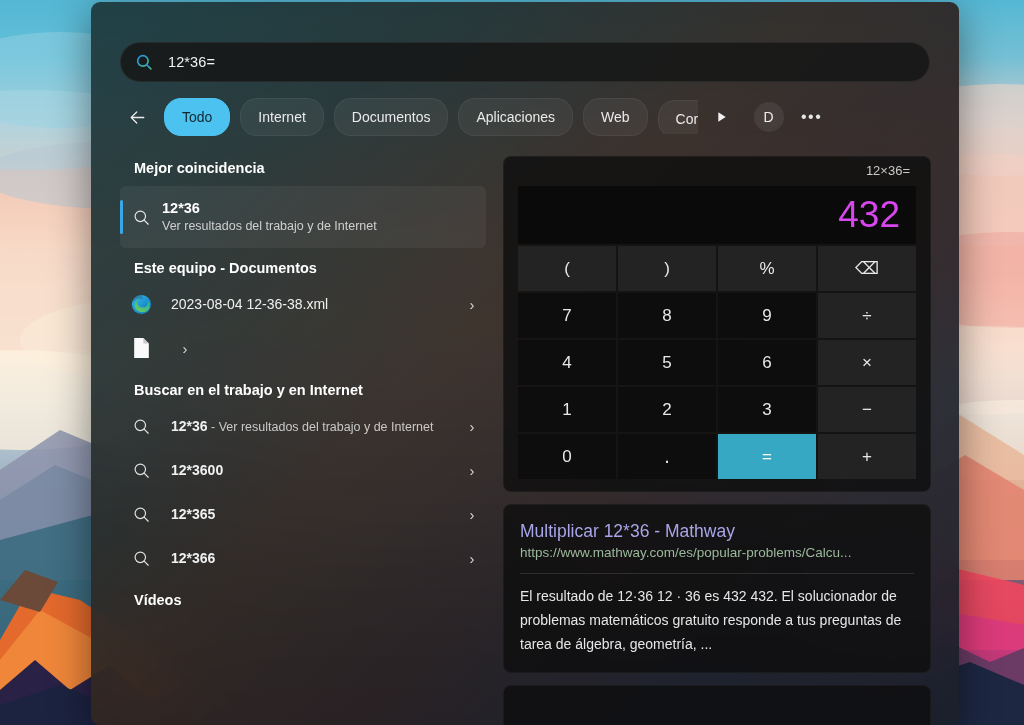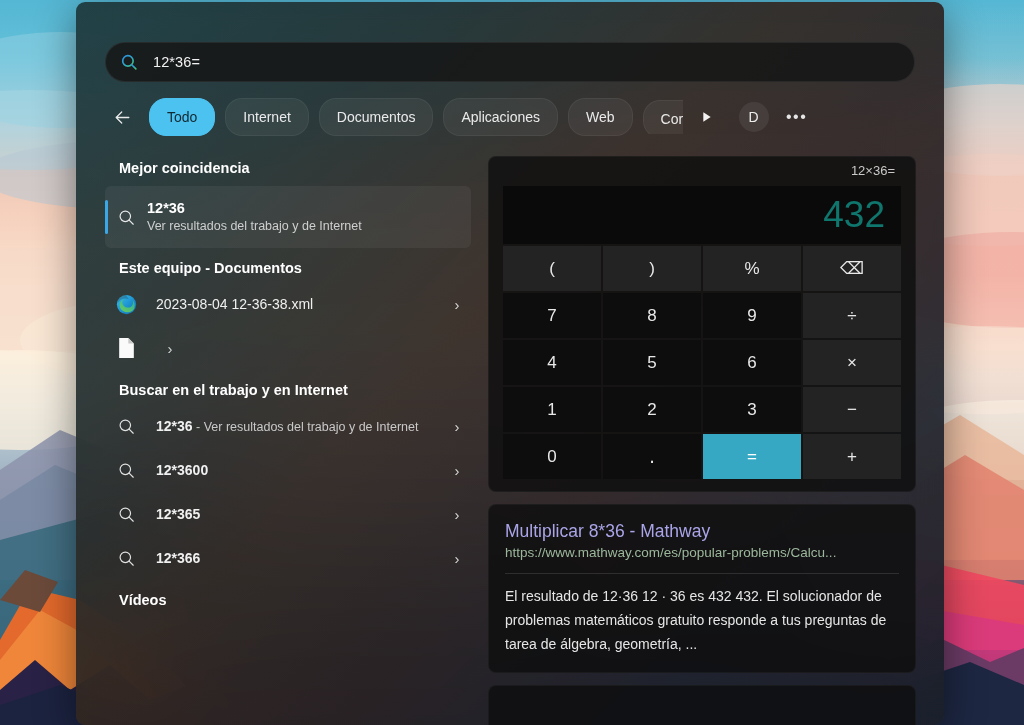--- a/index.html
+++ b/index.html
@@ -46,21 +46,21 @@
       rgba(240,170,140,0.45) 63%,
       rgba(232,90,95,0.50) 76%,
       rgba(140,50,95,0.55) 86%,
       rgba(30,40,70,0.70) 95%);
   }
   .mtn { position: absolute; }
 
   
   #search-panel {
     position: absolute;
-    left: 76px; top: 2px;
+    left: 91px; top: 2px;
     width: 868px; height: 723px;
     border-radius: 9px;
     overflow: hidden;
     box-shadow: 0 10px 40px rgba(0,0,0,0.45);
     backdrop-filter: blur(40px);
     background:
       linear-gradient(135deg,
         rgba(28,56,60,0.93) 0%,
         rgba(33,47,48,0.93) 22%,
         rgba(48,38,33,0.93) 45%,
@@ -236,21 +236,21 @@
   #calc-card { padding: 2px 14px 12px 14px; }
   #calc-expr {
     text-align: right; color: #c9c9c9; font-size: 13px;
     padding: 4px 6px 8px 0;
   }
   #calc-display {
     background: #0a0a0a;
     height: 58px;
     display: flex; align-items: center; justify-content: flex-end;
     padding-right: 16px;
-    color: #0f766e; font-size: 37px; font-weight: 300;
+    color: #d946ef; font-size: 37px; font-weight: 300;
   }
   #keypad {
     display: grid;
     grid-template-columns: repeat(4, 1fr);
     gap: 2px;
     margin-top: 2px;
   }
   .key {
     height: 45px;
     display: flex; align-items: center; justify-content: center;
@@ -499,21 +499,21 @@
             <div class="key">3</div>
             <div class="key op">−</div>
             <div class="key">0</div>
             <div class="key dot">.</div>
             <div class="key eq">=</div>
             <div class="key op">+</div>
           </div>
         </div>
 
         <div class="card" id="web-card">
-          <div id="web-title">Multiplicar 8*36 - Mathway</div>
+          <div id="web-title">Multiplicar 12*36 - Mathway</div>
           <div id="web-url">https://www.mathway.com/es/popular-problems/Calcu...</div>
           <div id="web-div"></div>
           <div id="web-snippet">El resultado de 12·36 12 · 36 es 432 432. El solucionador de problemas matemáticos gratuito responde a tus preguntas de tarea de álgebra, geometría, ...</div>
         </div>
 
         <div class="card" id="web-card2"></div>
       </div>
 
     </div>
   </div>

